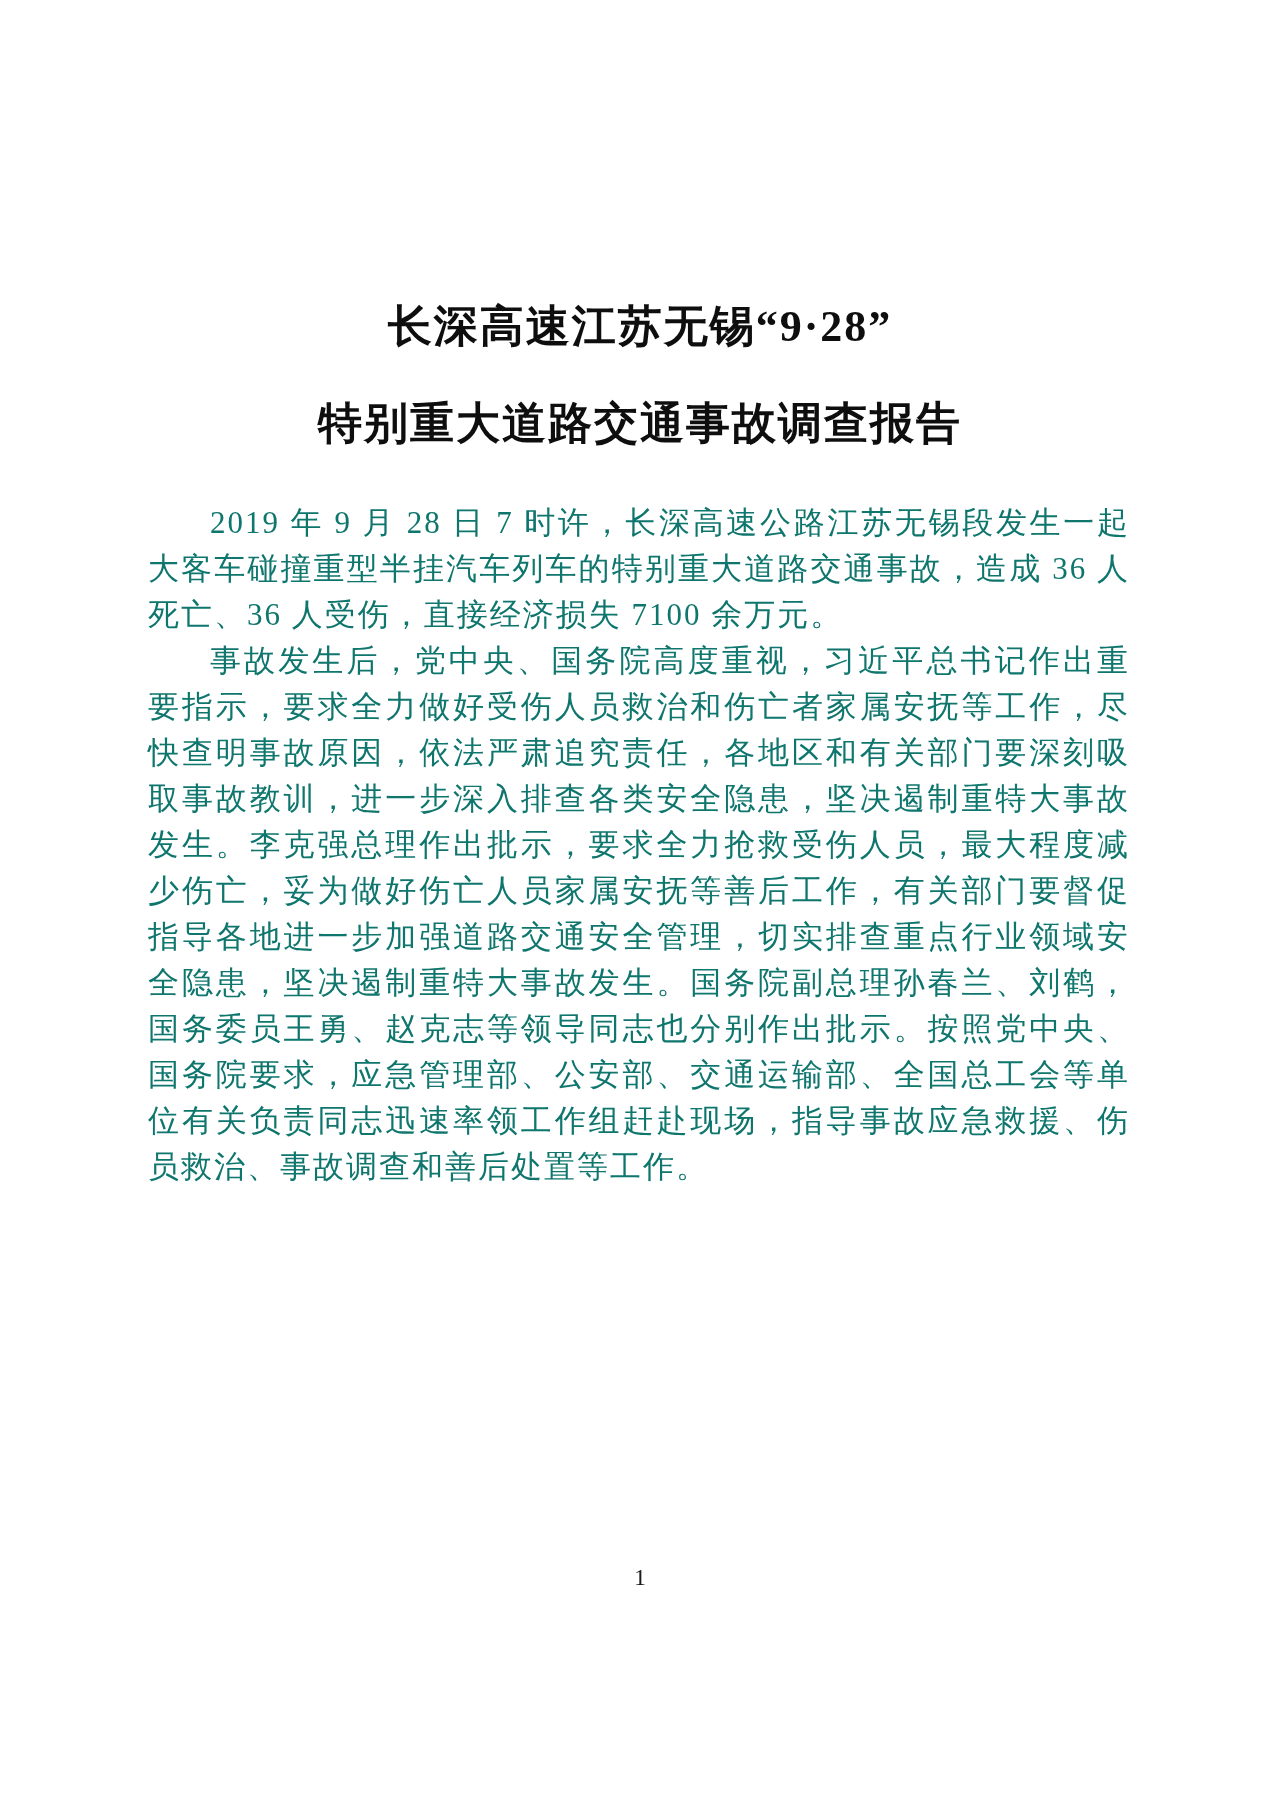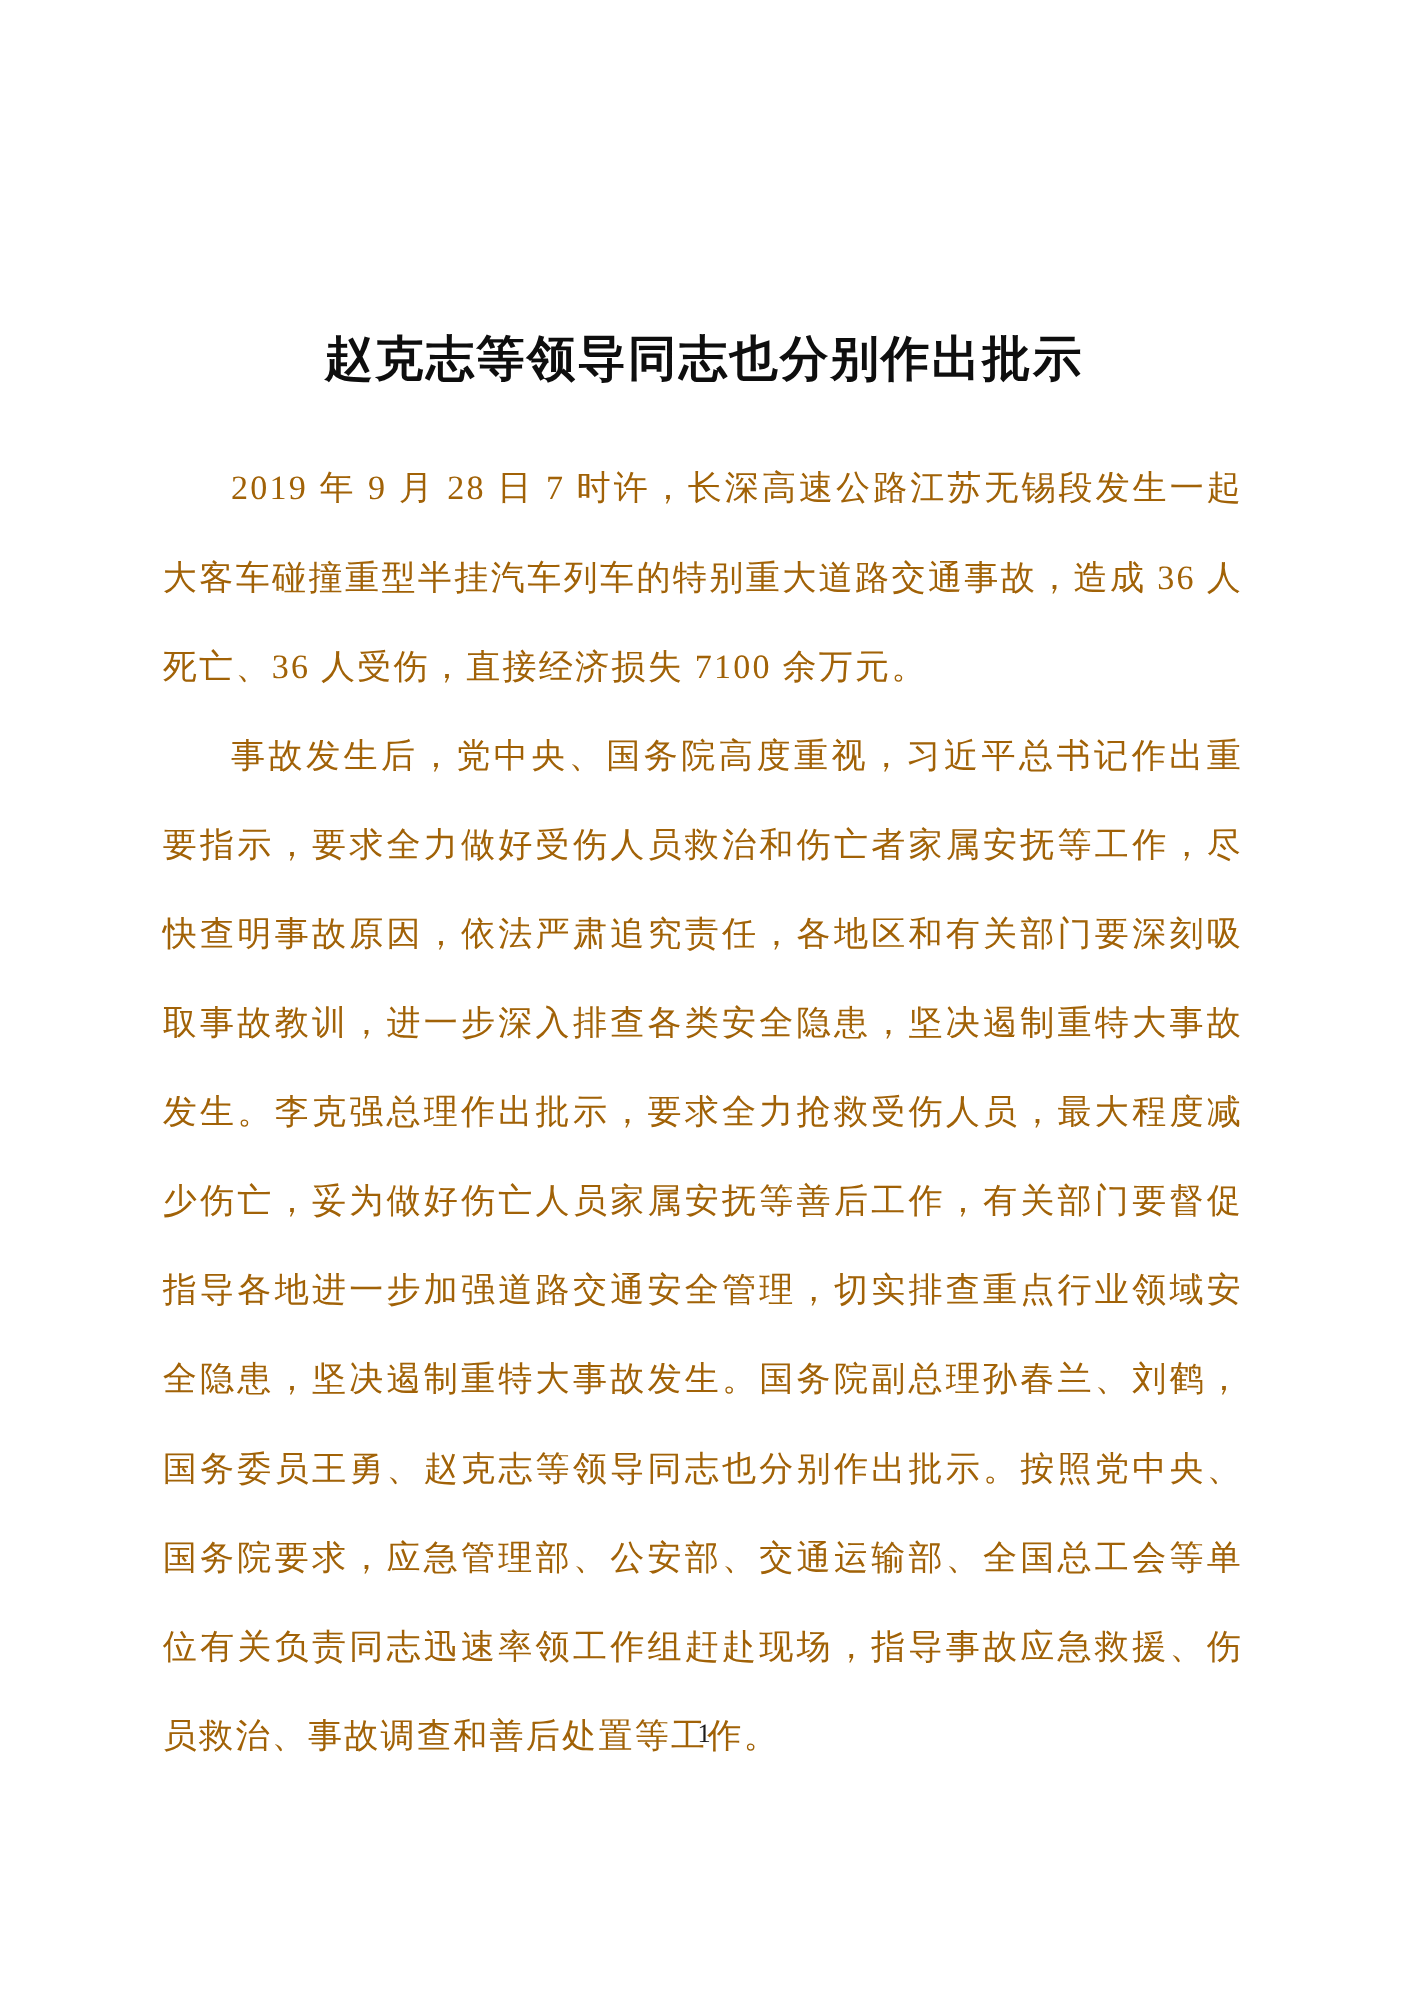--- a/index.html
+++ b/index.html
@@ -29,24 +29,24 @@
     line-height: 97px;
     letter-spacing: 2px;
     color: #0e0e0e;
   }
   .title-line {
     display: block;
   }
   .body-text {
     margin: 28px 150px 0 148px;
     font-size: 31px;
-    line-height: 81px;
+    line-height: 46px;
     letter-spacing: 2px;
     text-align: justify;
-    color: #a16207;
+    color: #0f766e;
   }
   .body-text p {
     margin: 0;
     text-indent: 2em;
   }
   .page-number {
     position: absolute;
     top: 1562px;
     left: 0;
     width: 100%;
@@ -55,21 +55,22 @@
     line-height: 30px;
     color: #1c1c1c;
   }
 </style>
 </head>
 <body>
 
 <div class="page">
 
   <h1 class="title">
-    <span class="title-line">赵克志等领导同志也分别作出批示</span>
+    <span class="title-line">长深高速江苏无锡“9·28”</span>
+    <span class="title-line">特别重大道路交通事故调查报告</span>
   </h1>
 
   <div class="body-text">
     <p>2019 年 9 月 28 日 7 时许，长深高速公路江苏无锡段发生一起大客车碰撞重型半挂汽车列车的特别重大道路交通事故，造成 36 人死亡、36 人受伤，直接经济损失 7100 余万元。</p>
     <p>事故发生后，党中央、国务院高度重视，习近平总书记作出重要指示，要求全力做好受伤人员救治和伤亡者家属安抚等工作，尽快查明事故原因，依法严肃追究责任，各地区和有关部门要深刻吸取事故教训，进一步深入排查各类安全隐患，坚决遏制重特大事故发生。李克强总理作出批示，要求全力抢救受伤人员，最大程度减少伤亡，妥为做好伤亡人员家属安抚等善后工作，有关部门要督促指导各地进一步加强道路交通安全管理，切实排查重点行业领域安全隐患，坚决遏制重特大事故发生。国务院副总理孙春兰、刘鹤，国务委员王勇、赵克志等领导同志也分别作出批示。按照党中央、国务院要求，应急管理部、公安部、交通运输部、全国总工会等单位有关负责同志迅速率领工作组赶赴现场，指导事故应急救援、伤员救治、事故调查和善后处置等工作。</p>
   </div>
 
   <div class="page-number">1</div>
 
 </div>

